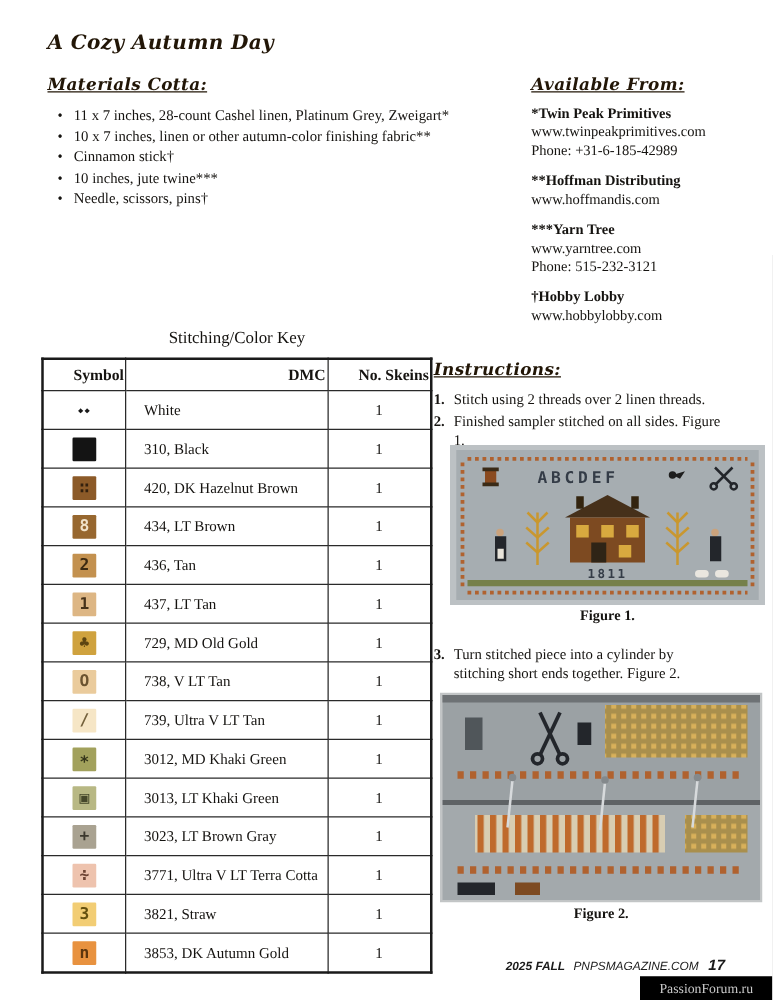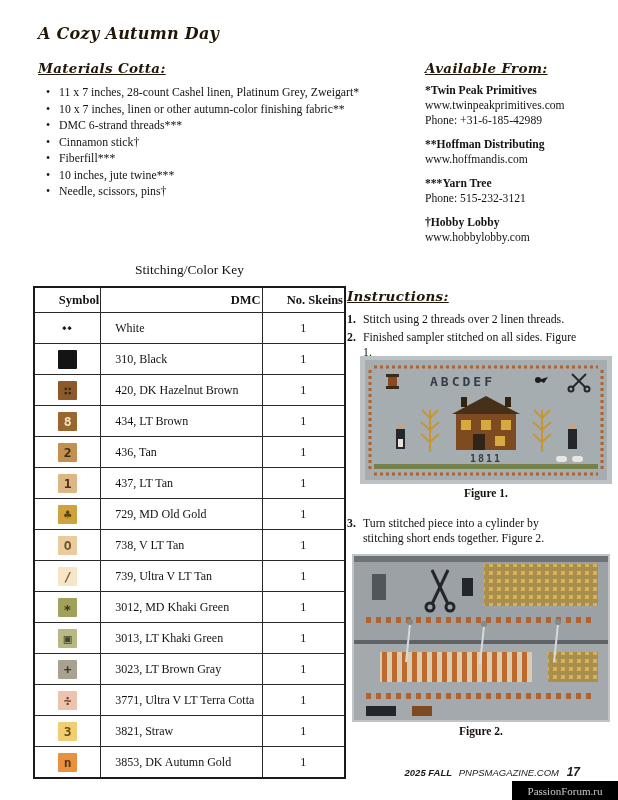--- a/index.html
+++ b/index.html
@@ -87,42 +87,41 @@
 
 <div class="page">
 
   <h1 class="hand title">A Cozy Autumn Day</h1>
 
   <section class="materials">
     <h2 class="hand underlined">Materials Cotta:</h2>
     <ul>
       <li>11 x 7 inches, 28-count Cashel linen, Platinum Grey, Zweigart*</li>
       <li>10 x 7 inches, linen or other autumn-color finishing fabric**</li>
-      <li>DMC 6-strand threads***</li>
       <li>Cinnamon stick†</li>
-      <li>Fiberfill***</li>
       <li>10 inches, jute twine***</li>
       <li>Needle, scissors, pins†</li>
     </ul>
   </section>
 
   <aside class="available">
     <h2 class="hand underlined">Available From:</h2>
     <div class="vendor">
       <div class="vname">*Twin Peak Primitives</div>
       <div class="vline">www.twinpeakprimitives.com</div>
       <div class="vline">Phone: +31-6-185-42989</div>
     </div>
     <div class="vendor">
       <div class="vname">**Hoffman Distributing</div>
       <div class="vline">www.hoffmandis.com</div>
 
     </div>
     <div class="vendor">
       <div class="vname">***Yarn Tree</div>
+      <div class="vline">www.yarntree.com</div>
       <div class="vline">Phone: 515-232-3121</div>
     </div>
     <div class="vendor">
       <div class="vname">†Hobby Lobby</div>
       <div class="vline">www.hobbylobby.com</div>
 
     </div>
   </aside>
 
   <section class="colorkey">

